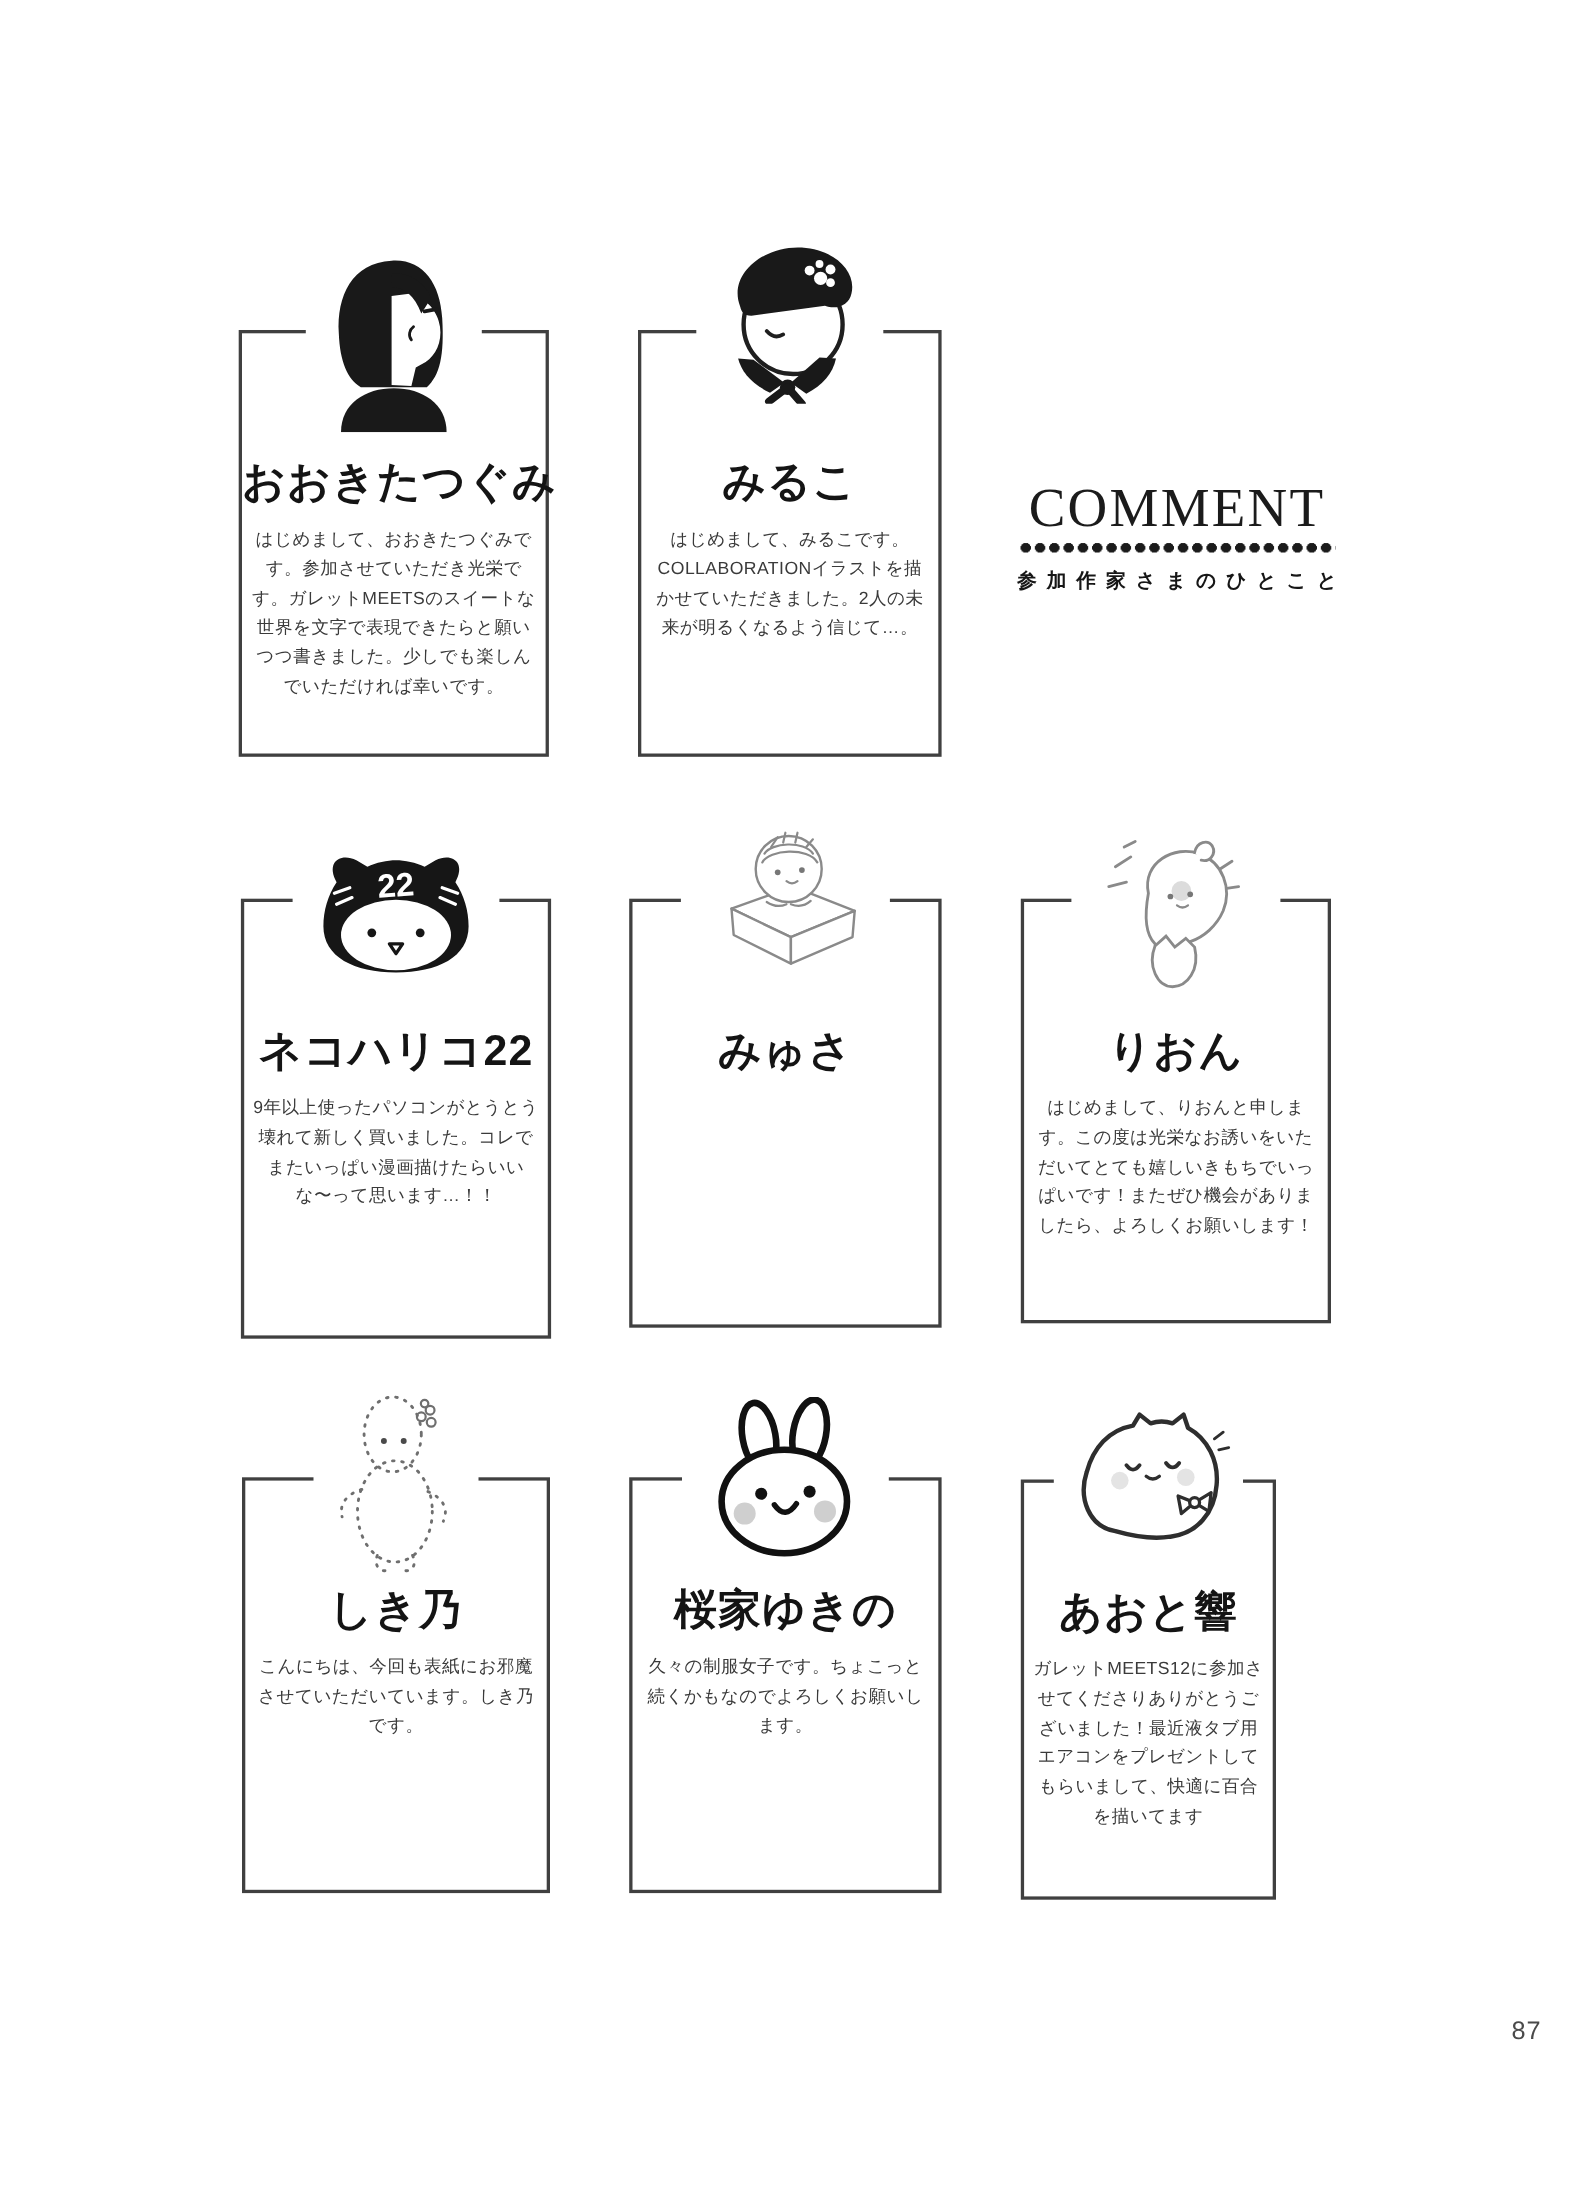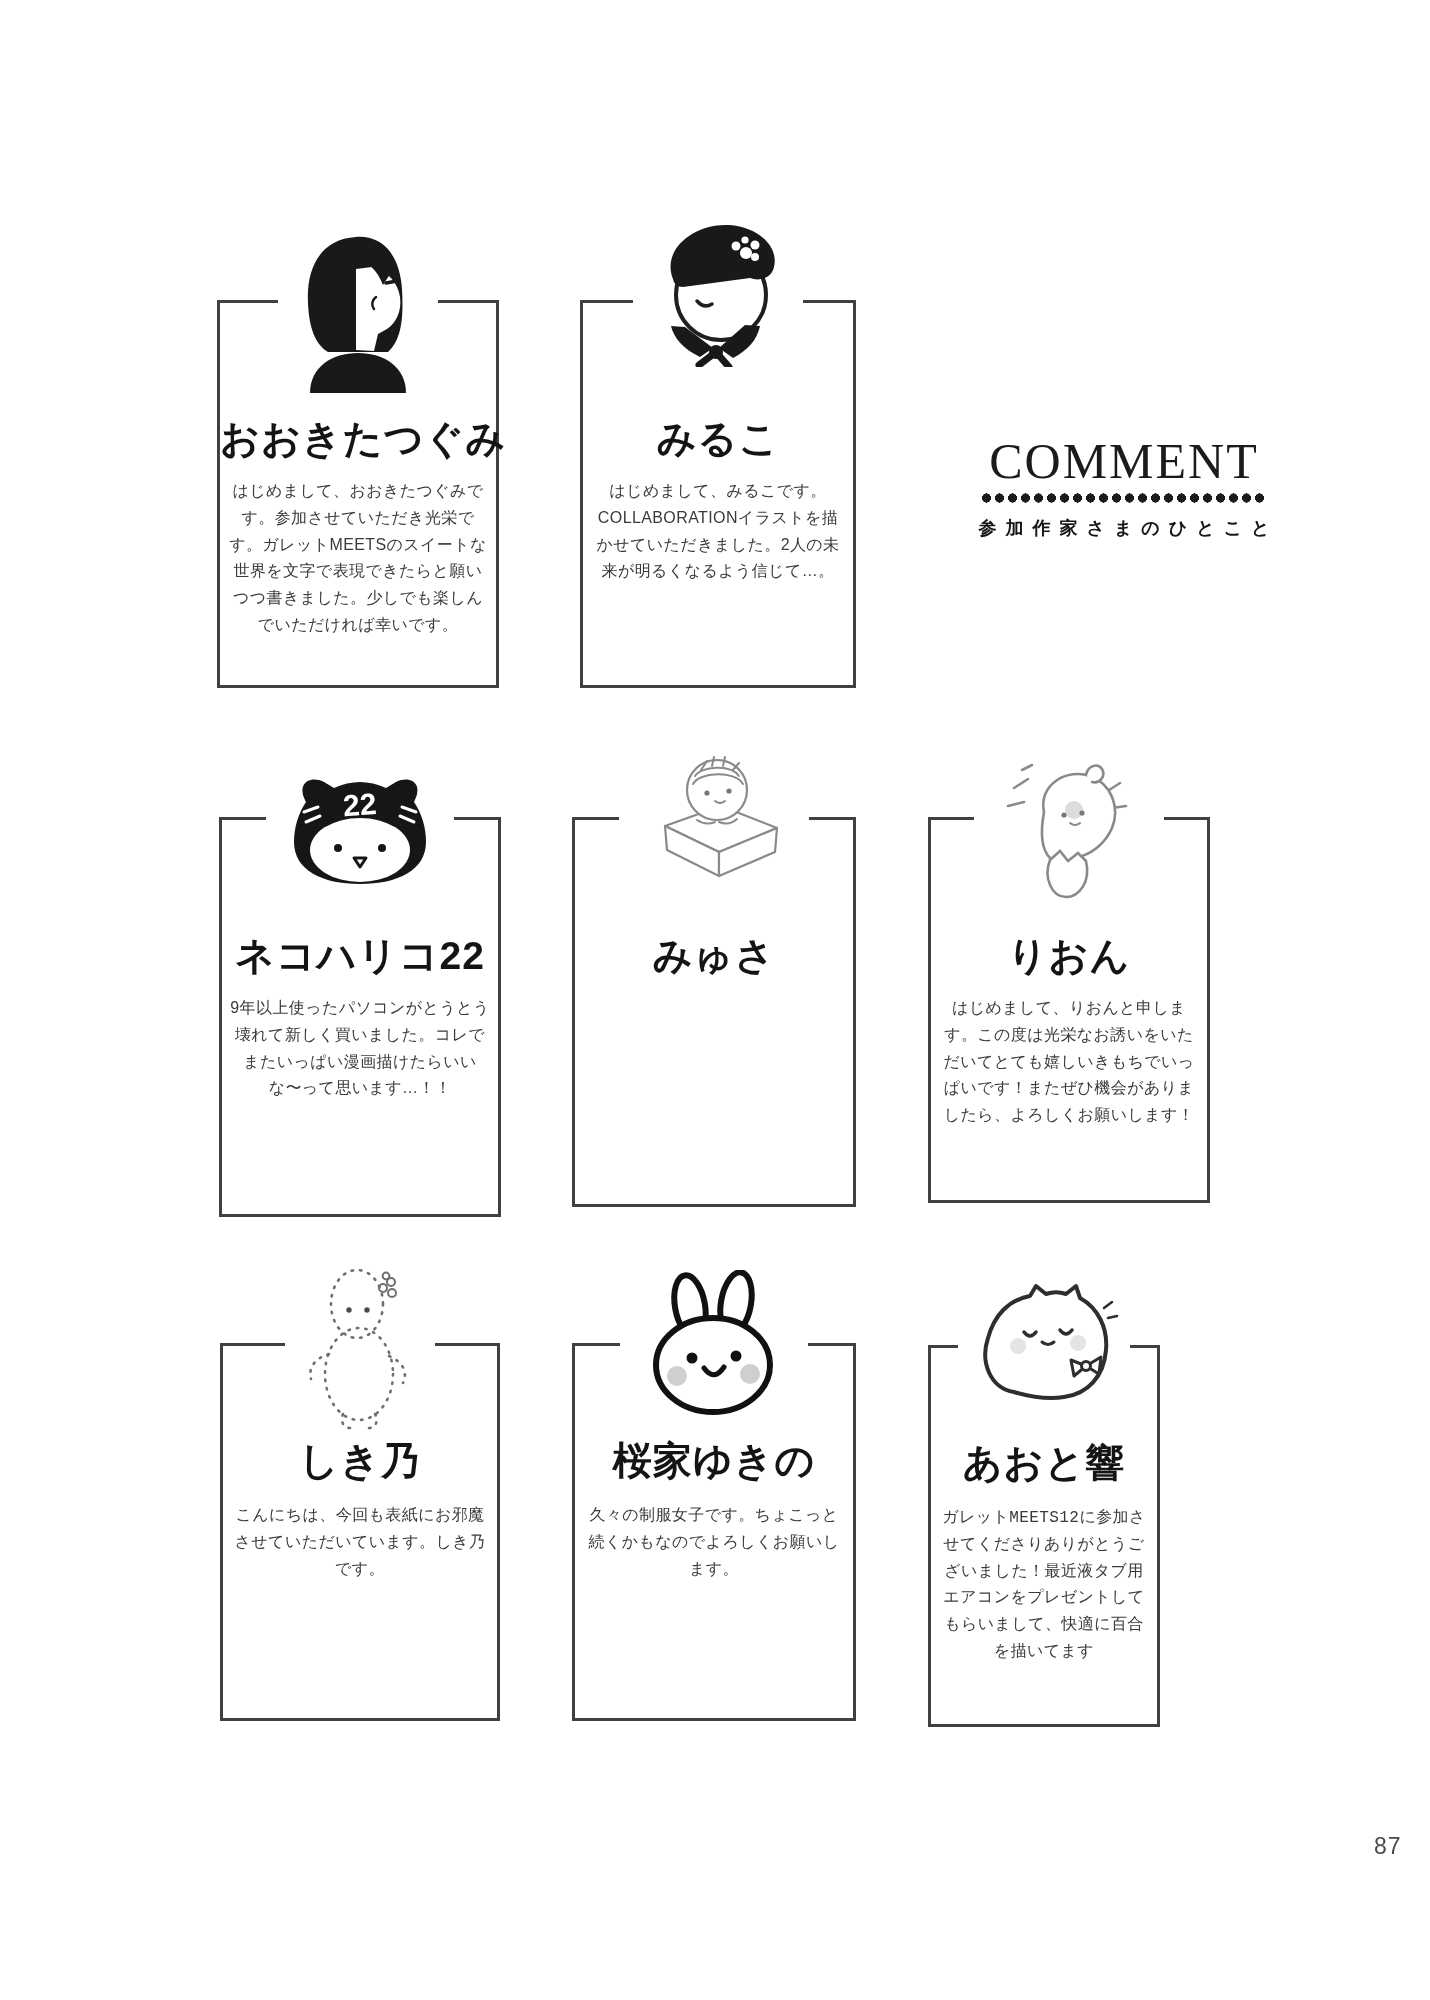--- a/index.html
+++ b/index.html
@@ -1,29 +1,29 @@
 <!DOCTYPE html>
 <html><head>
 <meta charset="utf-8">
 <style>
   html,body{margin:0;padding:0;background:#e9e9e9;}
   .page{position:relative;width:1430px;height:2000px;background:#fff;margin:0 auto;
         overflow:hidden;font-family:"Liberation Sans",sans-serif;color:#1e1e1e;}
   
-  .comment-header{position:absolute;left:959px;top:436px;width:330px;text-align:center;}
+  .comment-header{position:absolute;left:905px;top:436px;width:330px;text-align:center;}
   .comment-title{margin:0;font-family:"Liberation Serif",serif;font-weight:400;
         font-size:50px;letter-spacing:2px;color:#1b1b1b;line-height:1;}
   .dots-divider{width:288px;height:12px;margin:6px auto 12px;
         background-image:radial-gradient(circle closest-side,#1b1b1b 75%,transparent 78%);
         background-size:13px 12px;background-repeat:repeat-x;background-position:0 50%;}
   .comment-subtitle{font-size:18px;font-weight:bold;letter-spacing:9px;padding-left:9px;color:#161616;}
   
   .card{position:absolute;border:3px solid #404040;box-sizing:border-box;background:transparent;}
   .row1,.row2{padding-top:114px;}
-  .row3{padding-top:96px;font-family:Liberation Mono, monospace;}
+  .row3{padding-top:96px;}
   .avatar{position:absolute;left:50%;transform:translateX(-50%);background:#fff;padding:0 10px;}
   .avatar svg{display:block;}
   .name{margin:0 0 16px;text-align:center;font-size:39px;font-weight:900;
         letter-spacing:1px;color:#141414;white-space:nowrap;line-height:1.15;}
   .comment{margin:0;padding:0 8px;font-size:16px;line-height:1.68;
         letter-spacing:0.4px;color:#3a3a3a;font-weight:500;text-align:center;}
   
   .page-number{position:absolute;left:1374px;top:1833px;font-size:23px;color:#4a4a4a;letter-spacing:1px;}
 </style>
 </head>

